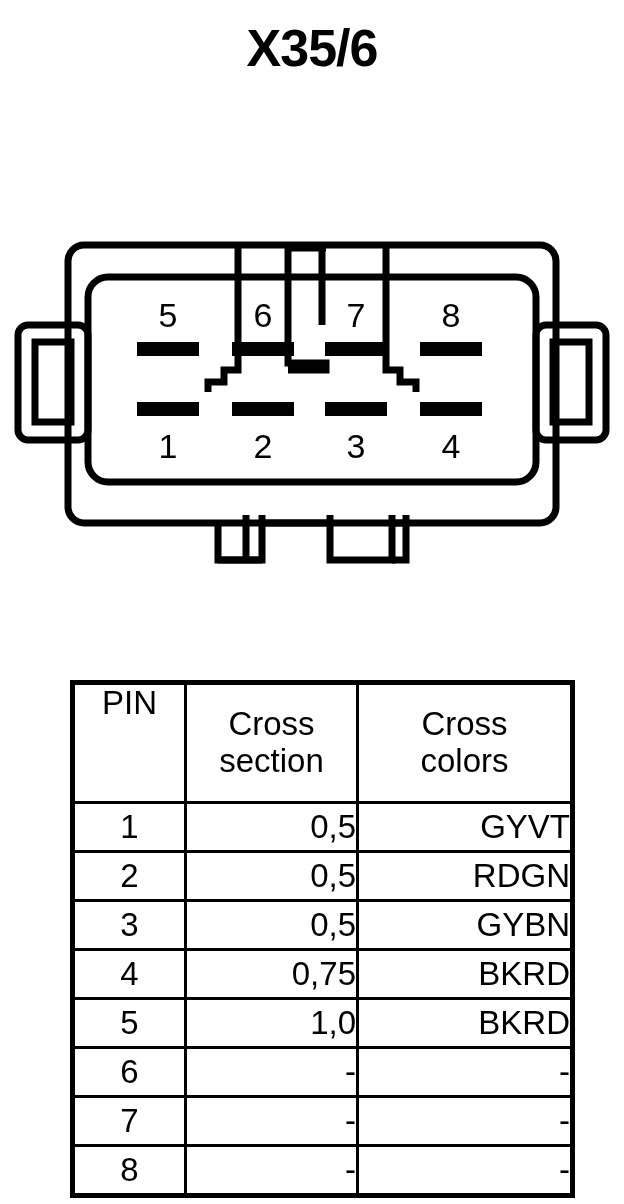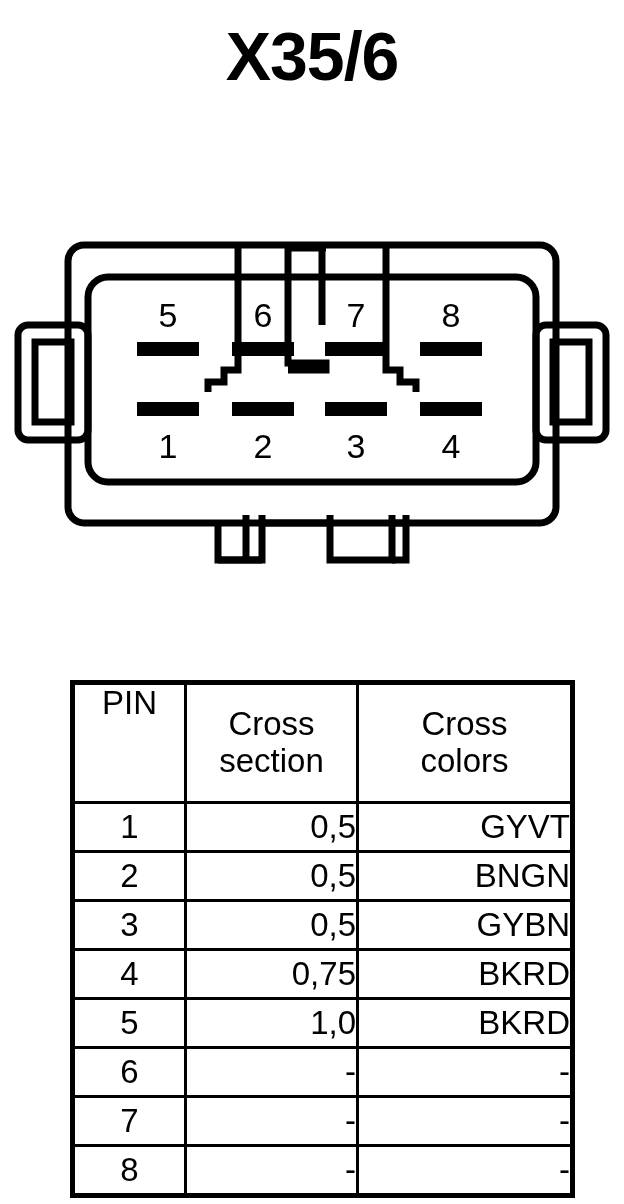--- a/index.html
+++ b/index.html
@@ -16,21 +16,21 @@
     overflow: hidden;
   }
 
   
   #title {
     position: absolute;
     left: 0;
     top: 22px;
     width: 624px;
     text-align: center;
-    font-size: 68px;
+    font-size: 52px;
     font-weight: bold;
     letter-spacing: -1px;
     line-height: 1;
   }
 
   
   #connector-figure {
     position: absolute;
     left: 0;
     top: 170px;
@@ -180,21 +180,21 @@
     <tbody id="pin-table-body">
 
     <tr>
           <td class="cell-pin">1</td>
           <td class="cell-cross">0,5</td>
           <td class="cell-colors">GYVT</td>
         </tr>
         <tr>
           <td class="cell-pin">2</td>
           <td class="cell-cross">0,5</td>
-          <td class="cell-colors">BNGN</td>
+          <td class="cell-colors">RDGN</td>
         </tr>
         <tr>
           <td class="cell-pin">3</td>
           <td class="cell-cross">0,5</td>
           <td class="cell-colors">GYBN</td>
         </tr>
         <tr>
           <td class="cell-pin">4</td>
           <td class="cell-cross">0,75</td>
           <td class="cell-colors">BKRD</td>

